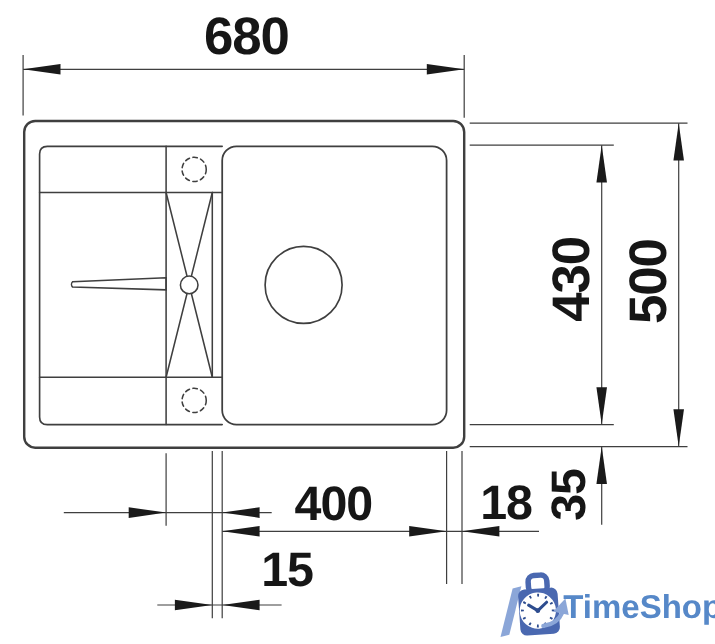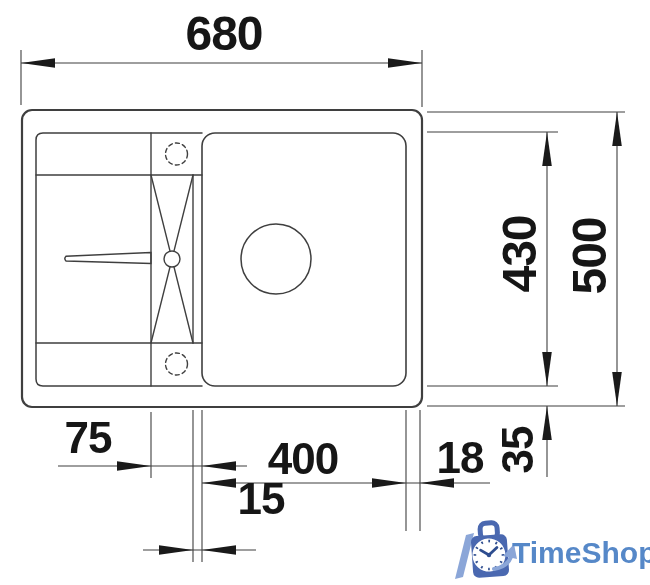--- a/index.html
+++ b/index.html
@@ -125,25 +125,24 @@
       <polygon points="514,544 517,559 503,556" fill="#8ba6d8"></polygon>
     </g>
   </svg>
 
   <div class="dim-label big" style="left:224px;top:34px">680</div>
 
   <div class="dim-label big vert" style="left:520px;top:254px">430</div>
 
   <div class="dim-label big vert" style="left:590px;top:256px">500</div>
 
-  <div class="dim-label" style="left:88px;top:438px">75</div>
 
   <div class="dim-label" style="left:303px;top:459px">400</div>
 
   <div class="dim-label" style="left:460px;top:458px">18</div>
 
   <div class="dim-label vert" style="left:518px;top:450px">35</div>
 
-  <div class="dim-label" style="left:261px;top:499px">15</div>
+  <div class="dim-label" style="left:261px;top:519px">15</div>
 
   <div class="logo-text">TimeShop</div>
 
 </div>
 
 </body></html>

